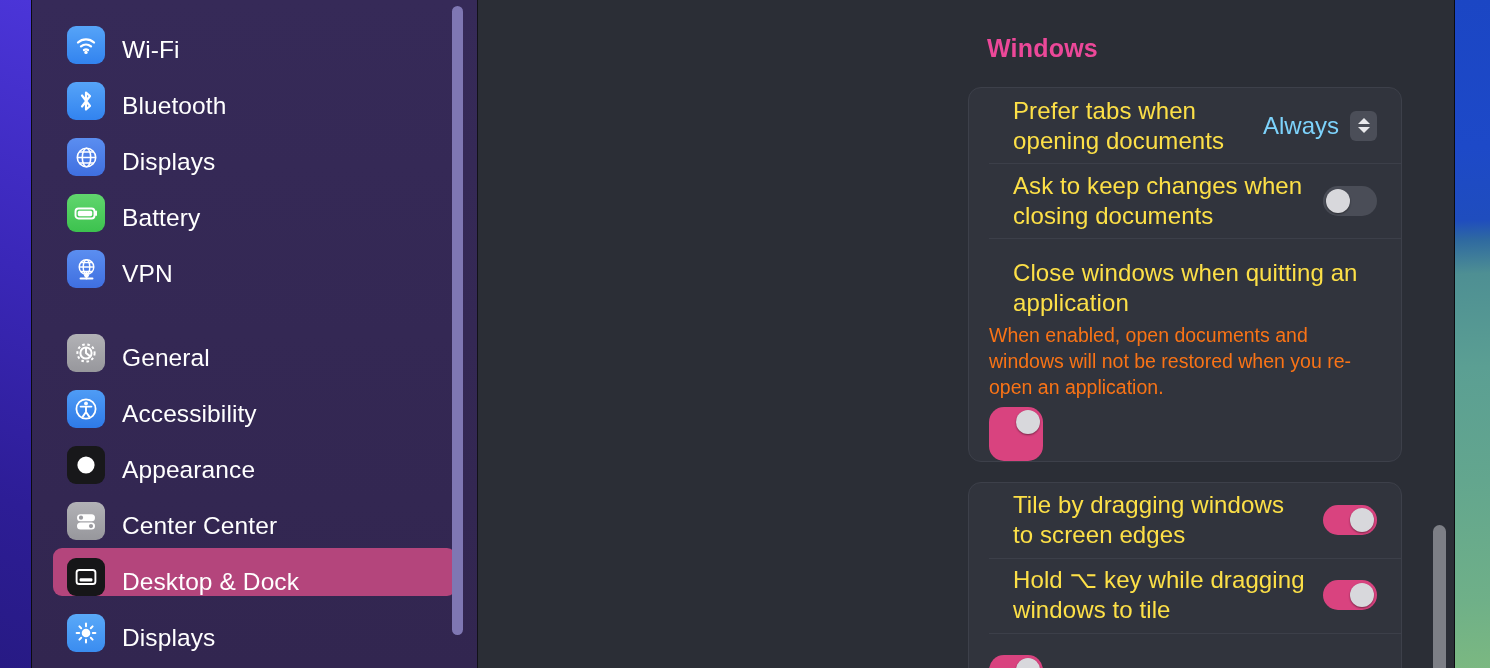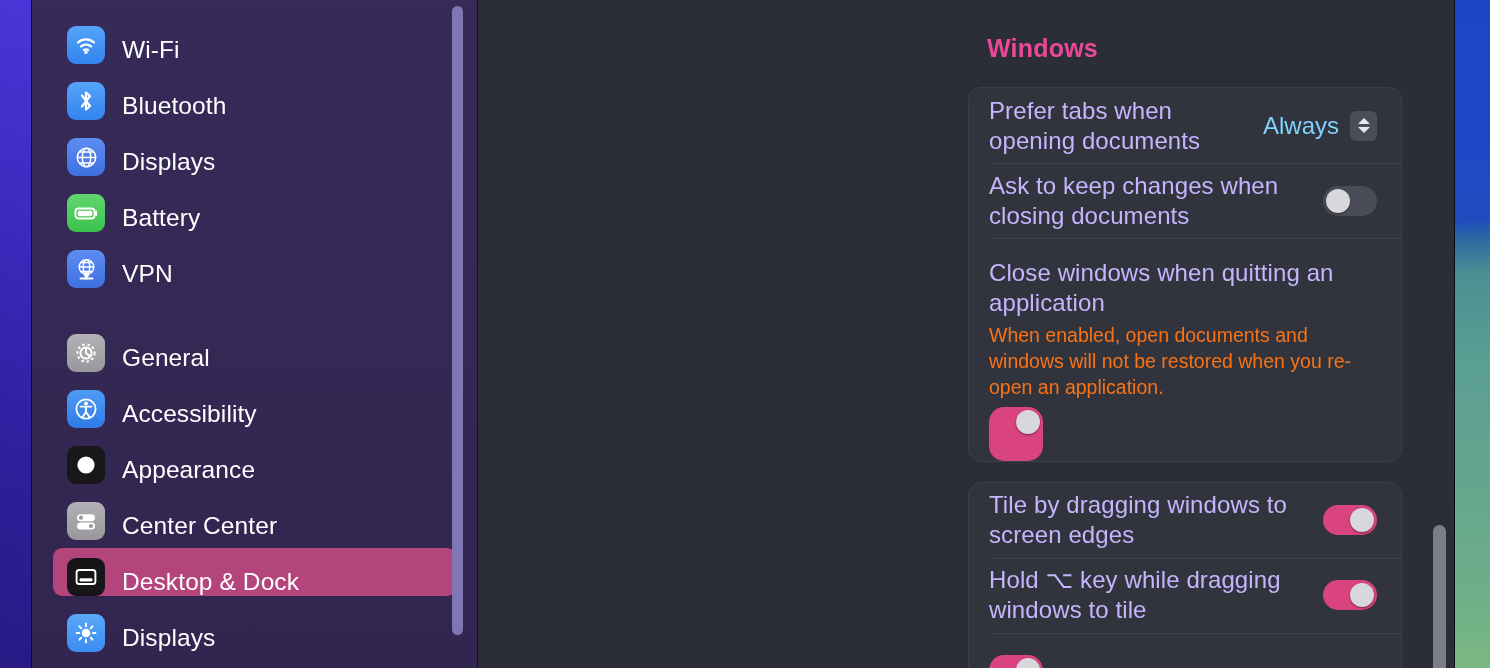--- a/index.html
+++ b/index.html
@@ -143,23 +143,24 @@
   .row + .row::before {
     content: "";
     position: absolute;
     left: 20px; right: 0; top: 0;
     height: 1px;
     background: #3c3f49;
   }
   .row-text { flex: 1 1 auto; padding-right: 14px; }
   .row-label {
     font-size: 24px;
-    color: #c4b5fd;
+    color: #fde047;
     letter-spacing: 0.1px;
     line-height: 1.25;
+    margin-left: 24px;
   }
   .row-desc {
     font-size: 19.5px;
     color: #f97316;
     line-height: 1.33;
     margin-top: 5px;
     max-width: 780px;
   }
   .row.tall { min-height: 130px; align-items: flex-start; padding-top: 20px; flex-direction: column; }
   .row.tall .toggle { margin-top: 6px; }

